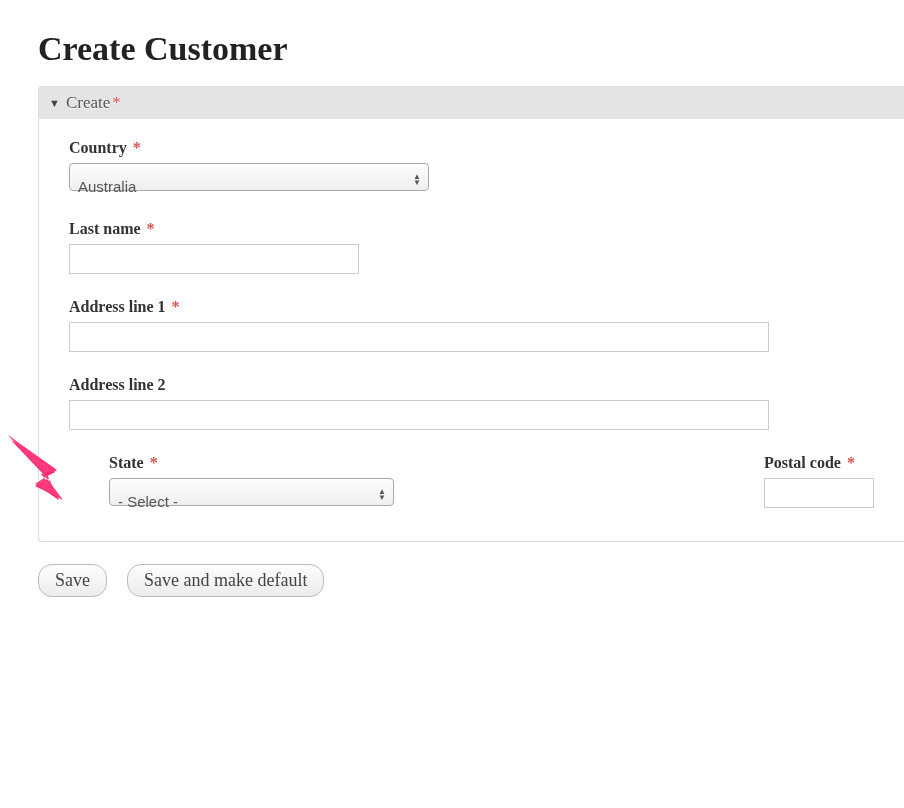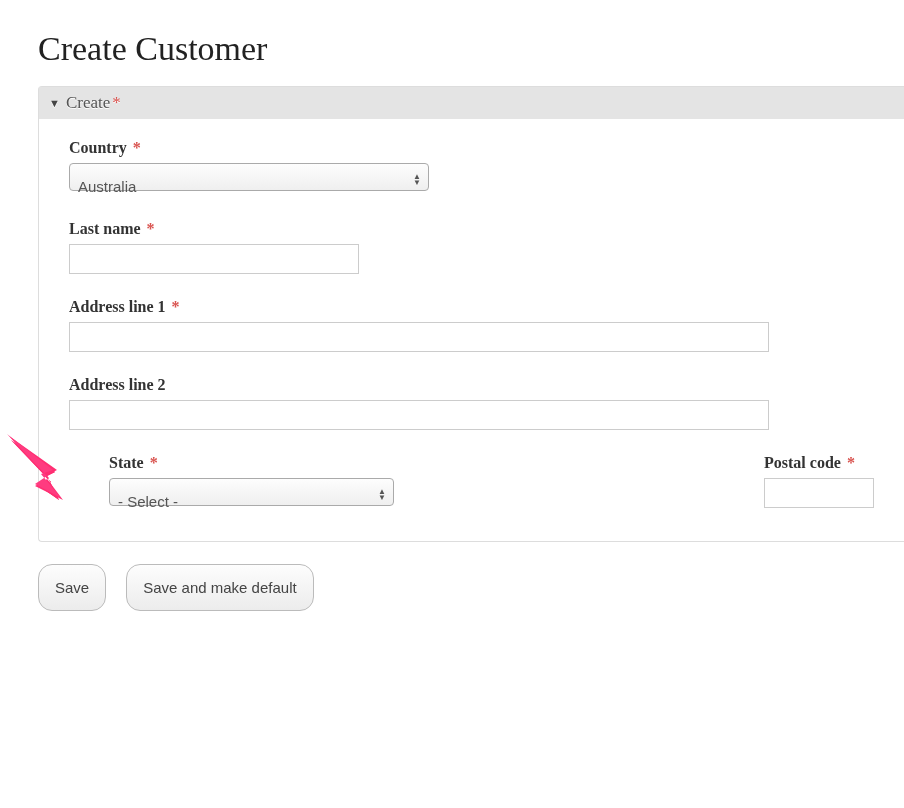--- a/index.html
+++ b/index.html
@@ -9,21 +9,21 @@
     font-family: Georgia, "Times New Roman", serif;
     color: #333;
     background: #fff;
     width: 904px;
   }
   .page {
     padding: 30px 0 30px 38px;
   }
   h1.page-title {
     font-family: Georgia, serif;
-    font-weight: normal;
+    font-weight: bold;
     font-size: 34px;
     margin: 0 0 18px 0;
     color: #222;
   }
   .panel {
     border: 1px solid #ddd;
     border-right: none;
     border-radius: 4px 0 0 4px;
     overflow: visible;
   }
@@ -117,23 +117,23 @@
   }
   .row-flex {
     display: flex;
     gap: 30px;
   }
   .col { flex: none; }
   .btn {
     border: 1px solid #bbb;
     border-radius: 14px;
     background: linear-gradient(#fdfdfd,#ececec);
-    padding: 14px 16px;
-    font-family: Liberation Sans, sans-serif;
-    font-size: 15px;
+    padding: 5px 16px;
+    font-family: Liberation Serif, serif;
+    font-size: 18px;
     color: #444;
     cursor: pointer;
   }
   .button-row {
     margin-top: 22px;
     display: flex;
     gap: 20px;
   }
   
   .arrow-annot {

